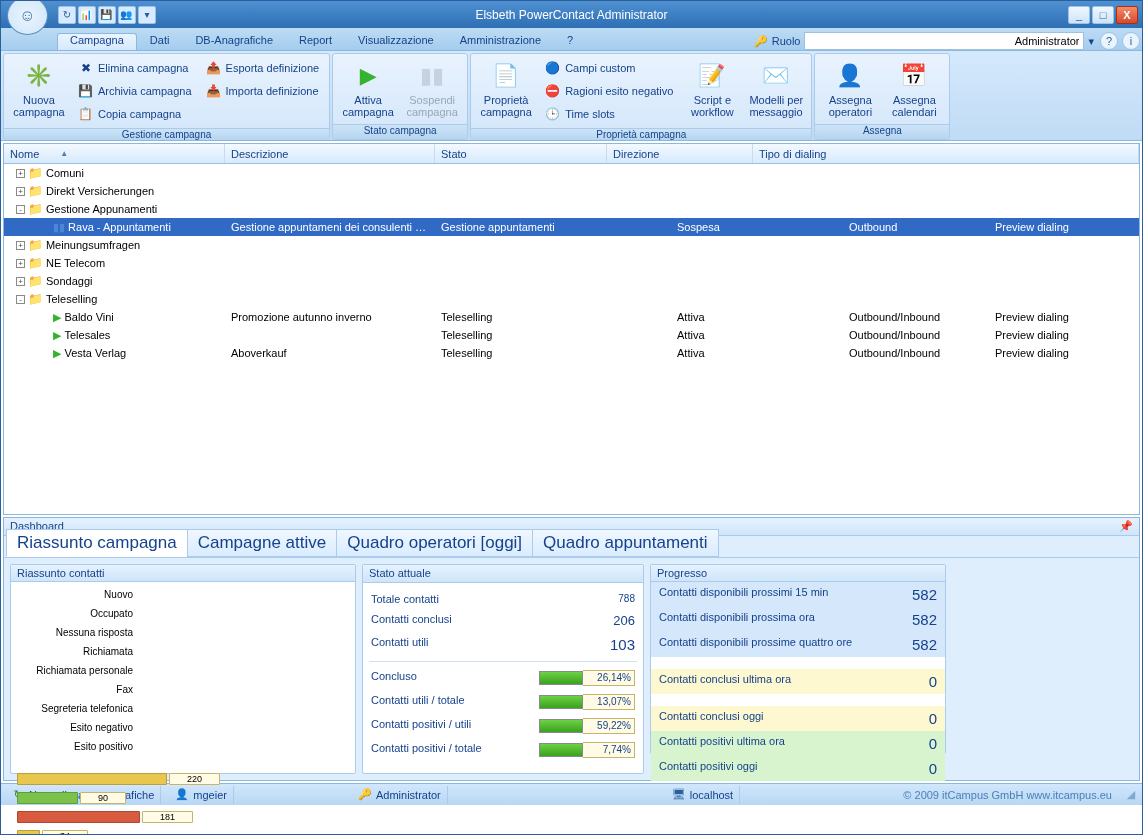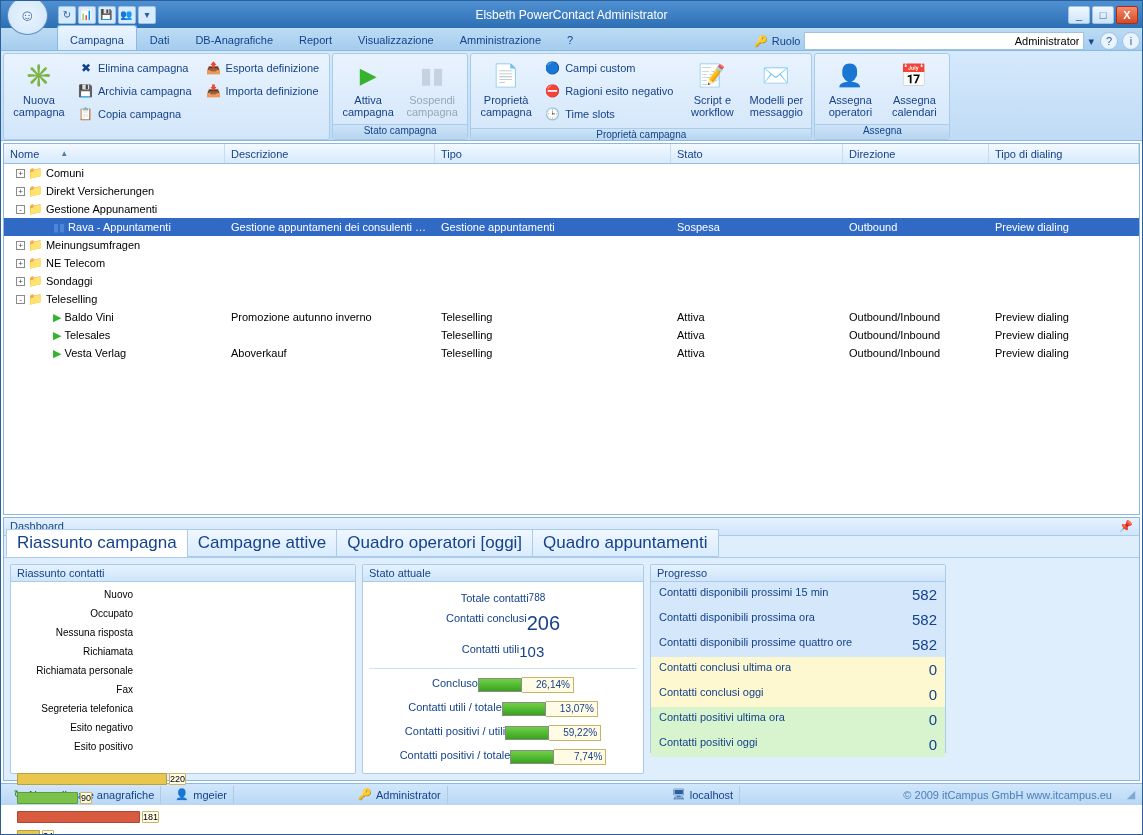--- a/index.html
+++ b/index.html
@@ -9,21 +9,21 @@
   .app-orb{width:41px;height:39px;background:radial-gradient(#eaf4ff,#cfe5f7);border:1px solid #5a8fc7;border-radius:50%;margin:2px 4px 0 2px;display:flex;align-items:center;justify-content:center;font-size:16px;color:#3a6ca0;z-index:5;}
   .qat{display:flex;gap:2px;margin-left:6px;}
   .qat .qbtn{width:18px;height:18px;background:#d6ebff;border:1px solid #9dc2e6;border-radius:2px;display:flex;align-items:center;justify-content:center;font-size:10px;color:#2b5f9b;cursor:pointer;}
   .titlebar .spacer{flex:1;}
   .titlebar .title{position:absolute;left:0;right:0;text-align:center;font-size:12px;pointer-events:none;}
   .win-btns{display:flex;gap:2px;}
   .win-btn{width:22px;height:18px;border:1px solid #9dc2e6;background:linear-gradient(#f0f7ff,#cde4f7);border-radius:2px;display:flex;align-items:center;justify-content:center;font-size:11px;color:#2b5f9b;cursor:pointer;}
   .win-btn.close{background:linear-gradient(#f58a6a,#d44a2a);border-color:#a52f18;color:#fff;font-weight:bold;}
   
   .menubar{height:23px;background:linear-gradient(#bcdcf4,#a5ccee);display:flex;align-items:flex-end;padding-left:56px;border-bottom:1px solid #8db8dd;}
-  .mtab{padding:8px 12px 4px;color:#15428b;border:1px solid transparent;border-bottom:none;border-radius:3px 3px 0 0;cursor:pointer;}
+  .mtab{padding:0 12px 4px;color:#15428b;border:1px solid transparent;border-bottom:none;border-radius:3px 3px 0 0;cursor:pointer;}
   .mtab.active{background:linear-gradient(#eaf4ff,#d5e9fc);border-color:#8db8dd;}
   .menubar .spacer{flex:1;}
   .ruolo{display:flex;align-items:center;gap:4px;color:#15428b;margin-right:4px;}
   .ruolo input{width:280px;height:18px;border:1px solid #9dc2e6;padding:0 4px;text-align:right;}
   .menubar .ricon{width:18px;height:18px;background:#eaf4ff;border:1px solid #9dc2e6;border-radius:50%;display:flex;align-items:center;justify-content:center;color:#2b5f9b;margin:0 2px;cursor:pointer;}
   
   .ribbon{height:90px;background:linear-gradient(#d5e9fc,#c0dbf5);display:flex;border-bottom:1px solid #8db8dd;padding:2px 2px 0;gap:2px;}
   .rgroup{background:linear-gradient(#e9f3fe,#d2e6fa);border:1px solid #aacbe9;border-radius:3px;display:flex;flex-direction:column;}
   .rgroup .body{flex:1;display:flex;align-items:flex-start;padding:3px 5px;gap:4px;}
   .rgroup .label{height:15px;font-size:10px;color:#15428b;text-align:center;background:linear-gradient(#cde4f7,#b6d5f0);border-top:1px solid #aacbe9;border-radius:0 0 3px 3px;}
@@ -61,32 +61,32 @@
   .panel{border:1px solid #aacbe9;background:#fff;border-radius:2px;display:flex;flex-direction:column;}
   .panel>.ph{height:18px;background:linear-gradient(#e6f2ff,#cfe5fa);color:#15428b;padding:2px 6px;border-bottom:1px solid #aacbe9;}
   .panel>.pb{flex:1;padding:6px;}
   
   .chart{display:flex;gap:18px;flex-direction:column;}
   .chart-labels{display:flex;flex-direction:column;align-items:flex-end;gap:5px;width:116px;}
   .chart-labels div{height:14px;line-height:14px;font-size:10px;white-space:nowrap;}
   .chart-bars{flex:1;display:flex;flex-direction:column;gap:5px;position:relative;}
   .chart-bars .row{height:14px;display:flex;align-items:center;}
   .bar{height:12px;border:1px solid rgba(0,0,0,.2);border-radius:1px;}
-  .val-badge{font-size:9px;border:1px solid #c8b36a;background:#fffbe5;padding:0 0;margin-left:2px;border-radius:1px;}
+  .val-badge{font-size:9px;border:1px solid #c8b36a;background:#fffbe5;padding:0 17px;margin-left:2px;border-radius:1px;}
   .chart-tools{width:18px;display:flex;flex-direction:column;gap:3px;}
   .chart-tools .tb{width:18px;height:18px;border:1px solid #aacbe9;background:#eaf4ff;border-radius:2px;display:flex;align-items:center;justify-content:center;font-size:10px;color:#2b5f9b;cursor:pointer;}
   
-  .statlist .srow{display:flex;justify-content:center;padding:4px 2px;color:#15428b;}
+  .statlist .srow{display:flex;justify-content:space-between;padding:4px 2px;color:#15428b;}
   .statlist .srow.withbar .pv{display:flex;align-items:center;gap:0;}
   .pbar{width:44px;height:14px;background:linear-gradient(#6ed146,#3aa21e);border:1px solid #8a8a8a;display:inline-block;}
   .pval{width:52px;text-align:right;border:1px solid #c8b36a;background:#fffbe5;font-size:10px;padding:0 3px;border-left:none;height:16px;line-height:14px;}
   
   .prog .prow{display:flex;justify-content:space-between;padding:4px 8px;color:#15428b;}
   .prog .prow.blue{background:#d5e7fb;}
-  .prog .prow.yellow{background:#fdf8d0;}
+  .prog .prow.yellow{background:#fdf8d0;margin-top:12px;}
   .prog .prow.green{background:#d8f4cf;}
   .prog .prow .n{font-size:15px;color:#15428b;}
   
   .statusbar{height:22px;background:linear-gradient(#d1e7fc,#b8d7f4);border-top:1px solid #8db8dd;display:flex;align-items:center;padding:0 4px;gap:8px;color:#15428b;}
   .statusbar .seg{display:flex;align-items:center;gap:4px;padding:0 6px;border-right:1px solid #aacbe9;height:18px;}
   .statusbar .seg:last-of-type{border-right:none;}
   .statusbar .right{margin-left:auto;color:#4b7fb8;}
   .sicon{display:inline-flex;width:14px;height:14px;align-items:center;justify-content:center;font-size:11px;}
 </style>
 </head>
@@ -157,20 +157,21 @@
           <div class="rbtn-sm">
             <span class="gl">📤</span>
             <span>Esporta definizione</span>
           </div>
           <div class="rbtn-sm">
             <span class="gl">📥</span>
             <span>Importa definizione</span>
           </div>
         </div>
     </div>
+    <div class="label">Gestione campagna</div>
   </div>
 
   <div class="rgroup">
     <div class="body">
       <div class="rbtn-big">
         <div class="gl" style="color:#35b32f;">▶</div>
         <span style="text-align:center;">Attiva campagna</span>
       </div>
       <div class="rbtn-big disabled">
         <div class="gl">▮▮</div>
@@ -199,21 +200,21 @@
             <span class="gl">🕒</span>
             <span>Time slots</span>
           </div>
         </div>
       <div class="rbtn-big">
         <div class="gl">📝</div>
         <span style="text-align:center;">Script e workflow</span>
       </div>
       <div class="rbtn-big">
         <div class="gl">✉️</div>
-        <span style="text-align:center;">Modelli per messaggio</span>
+        <span style="text-align:left;">Modelli per messaggio</span>
       </div>
     </div>
     <div class="label">Proprietà campagna</div>
   </div>
 
   <div class="rgroup">
     <div class="body">
       <div class="rbtn-big">
         <div class="gl">👤</div>
         <span style="text-align:center;">Assegna operatori</span>
@@ -228,23 +229,20 @@
 </div>
 
 <div class="grid">
   <div class="ghead" id="ghead">
       <div class="col c0">
         <span>Nome</span>
         <span class="sort">▲</span>
       </div>
       <div class="col c1">
         <span>Descrizione</span>
-      </div>
-      <div class="col c2">
-        <span>Tipo</span>
       </div>
       <div class="col c3">
         <span>Stato</span>
       </div>
       <div class="col c4">
         <span>Direzione</span>
       </div>
       <div class="col c5">
         <span>Tipo di dialing</span>
       </div>
@@ -475,21 +473,21 @@
 
     <div class="panel" style="width:282px;height:210px;">
       <div class="ph">Stato attuale</div>
       <div class="pb statlist" id="statlist">
           <div class="srow">
             <span>Totale contatti</span>
             <span style="font-size:10px;">788</span>
           </div>
           <div class="srow">
             <span>Contatti conclusi</span>
-            <span style="font-size:20px;">206</span>
+            <span style="font-size:13px;">206</span>
           </div>
           <div class="srow">
             <span>Contatti utili</span>
             <span style="font-size:15px;">103</span>
           </div>
           <div style="height: 1px; background: rgb(207, 226, 245); margin: 4px 0px;"></div>
           <div class="srow withbar">
             <span>Concluso</span>
             <span class="pv">
               <span class="pbar"></span>

